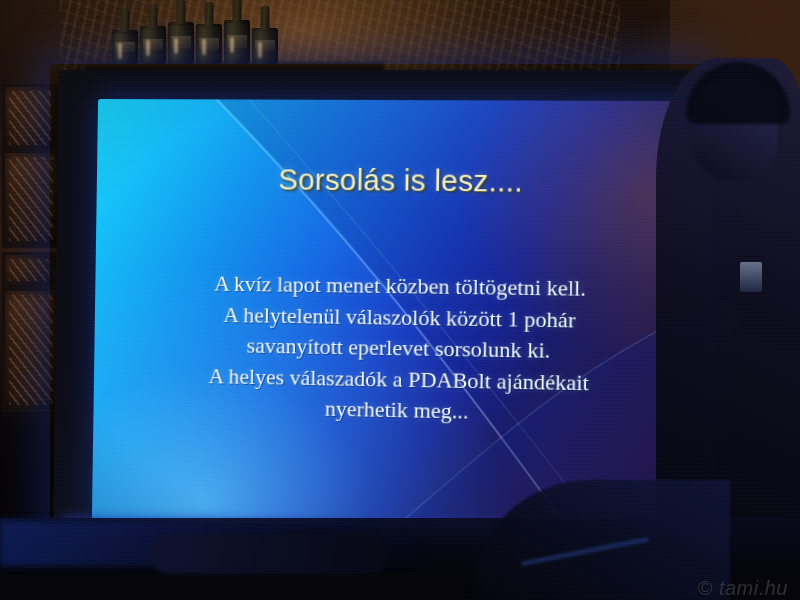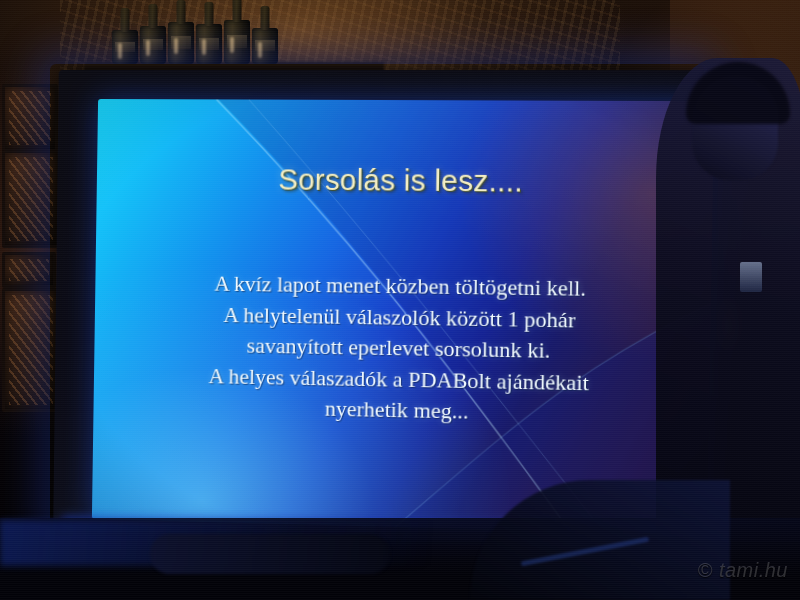--- a/index.html
+++ b/index.html
@@ -157,21 +157,21 @@
   .fg-cable{position:absolute;left:520px;bottom:46px;width:130px;height:5px;border-radius:3px;
     background:rgba(40,70,160,.40);transform:rotate(-11deg);filter:blur(1px);}
 
   
   .under-glow{position:absolute;left:62px;top:520px;width:600px;height:24px;
     background:linear-gradient(180deg, rgba(26,60,190,.55), rgba(0,0,0,0));filter:blur(4px);
     transform:perspective(1400px) rotateZ(.9deg);}
 
   
   .watermark{
-    position:absolute;right:12px;bottom:18px;
+    position:absolute;right:12px;bottom:0;
     font-family:"Liberation Sans",sans-serif;
     font-style:italic;font-size:20px;letter-spacing:.5px;
     color:rgba(156,156,164,.30);
     text-shadow:0 1px 1px rgba(0,0,0,.8);
     user-select:none;
     margin-left:16px;
   }
   .noise{position:absolute;inset:0;pointer-events:none;opacity:.05;
     background:repeating-linear-gradient(0deg, rgba(255,255,255,.5) 0 1px, rgba(0,0,0,0) 1px 2px);}
 </style>

